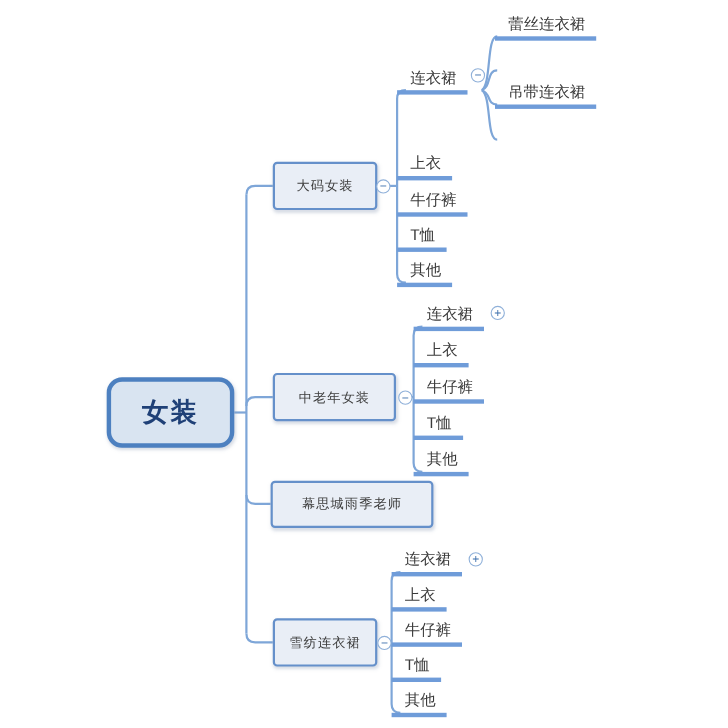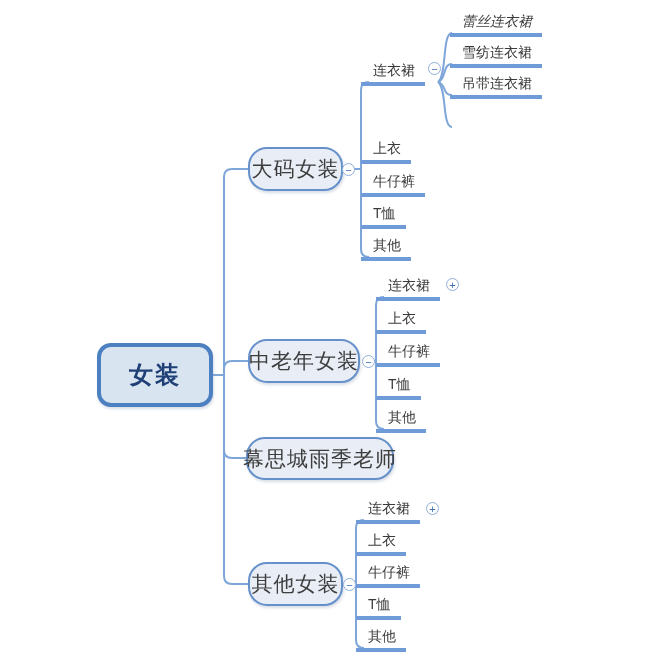--- a/index.html
+++ b/index.html
@@ -8,23 +8,23 @@
     font-family:"Liberation Sans","DejaVu Sans",sans-serif; overflow:hidden;
   }
   svg.wires { position:absolute; left:0; top:0; width:662px; height:662px; }
   svg.wires path { fill:none; stroke:var(--line,#7ea6d8); stroke-width:2; }
 
   .box {
     position:absolute; box-sizing:border-box;
     display:flex; align-items:center; justify-content:center;
     background:var(--box_fill,#e9eef6);
     border:2px solid var(--box_border,#6590ca);
-    border-radius:19px;
+    border-radius:4px;
     color:var(--box_text,#3d3d3d);
-    font-size:21px; letter-spacing:1px; white-space:nowrap;
+    font-size:12px; letter-spacing:1px; white-space:nowrap;
     box-shadow:1px 2px 3px rgba(140,155,180,0.35);
   }
   .root-box {
     background:var(--root_fill,#d9e4f1);
     border:4px solid var(--root_border,#4d80c0);
     border-radius:14px;
     color:var(--root_text,#1f4077);
     font-size:24px; font-weight:bold; letter-spacing:2px;
   }
   .topic {
@@ -91,21 +91,21 @@
   <div class="box" style="left:248px; top:147px; width:95px; height:44px;">
     <span>大码女装</span>
   </div>
   <div class="box" style="left:248px; top:339px; width:112px; height:44px;">
     <span>中老年女装</span>
   </div>
   <div class="box" style="left:246px; top:437px; width:148px; height:43px;">
     <span>幕思城雨季老师</span>
   </div>
   <div class="box" style="left:248px; top:562px; width:95px; height:44px;">
-    <span>其他女装</span>
+    <span>雪纺连衣裙</span>
   </div>
 
   <div class="toggle" style="left:342px; top:163px;">
     <span>−</span>
   </div>
 
   <div class="topic" style="left:361px; top:60px;">
     <span>连衣裙</span>
   </div>
   <div class="toggle" style="left:428px; top:62px;">
@@ -117,25 +117,22 @@
   <div class="topic" style="left:361px; top:171px;">
     <span>牛仔裤</span>
   </div>
   <div class="topic" style="left:361px; top:203px;">
     <span>T恤</span>
   </div>
   <div class="topic" style="left:361px; top:235px;">
     <span>其他</span>
   </div>
 
-  <div class="topic" style="left:450px; top:11px;font-style:italic;">
+  <div class="topic" style="left:450px; top:11px;">
     <span>蕾丝连衣裙</span>
-  </div>
-  <div class="topic" style="left:450px; top:42px;">
-    <span>雪纺连衣裙</span>
   </div>
   <div class="topic" style="left:450px; top:73px;text-align:center;">
     <span>吊带连衣裙</span>
   </div>
 
   <div class="toggle" style="left:362px; top:355px;">
     <span>−</span>
   </div>
 
   <div class="topic" style="left:376px; top:275px;">

